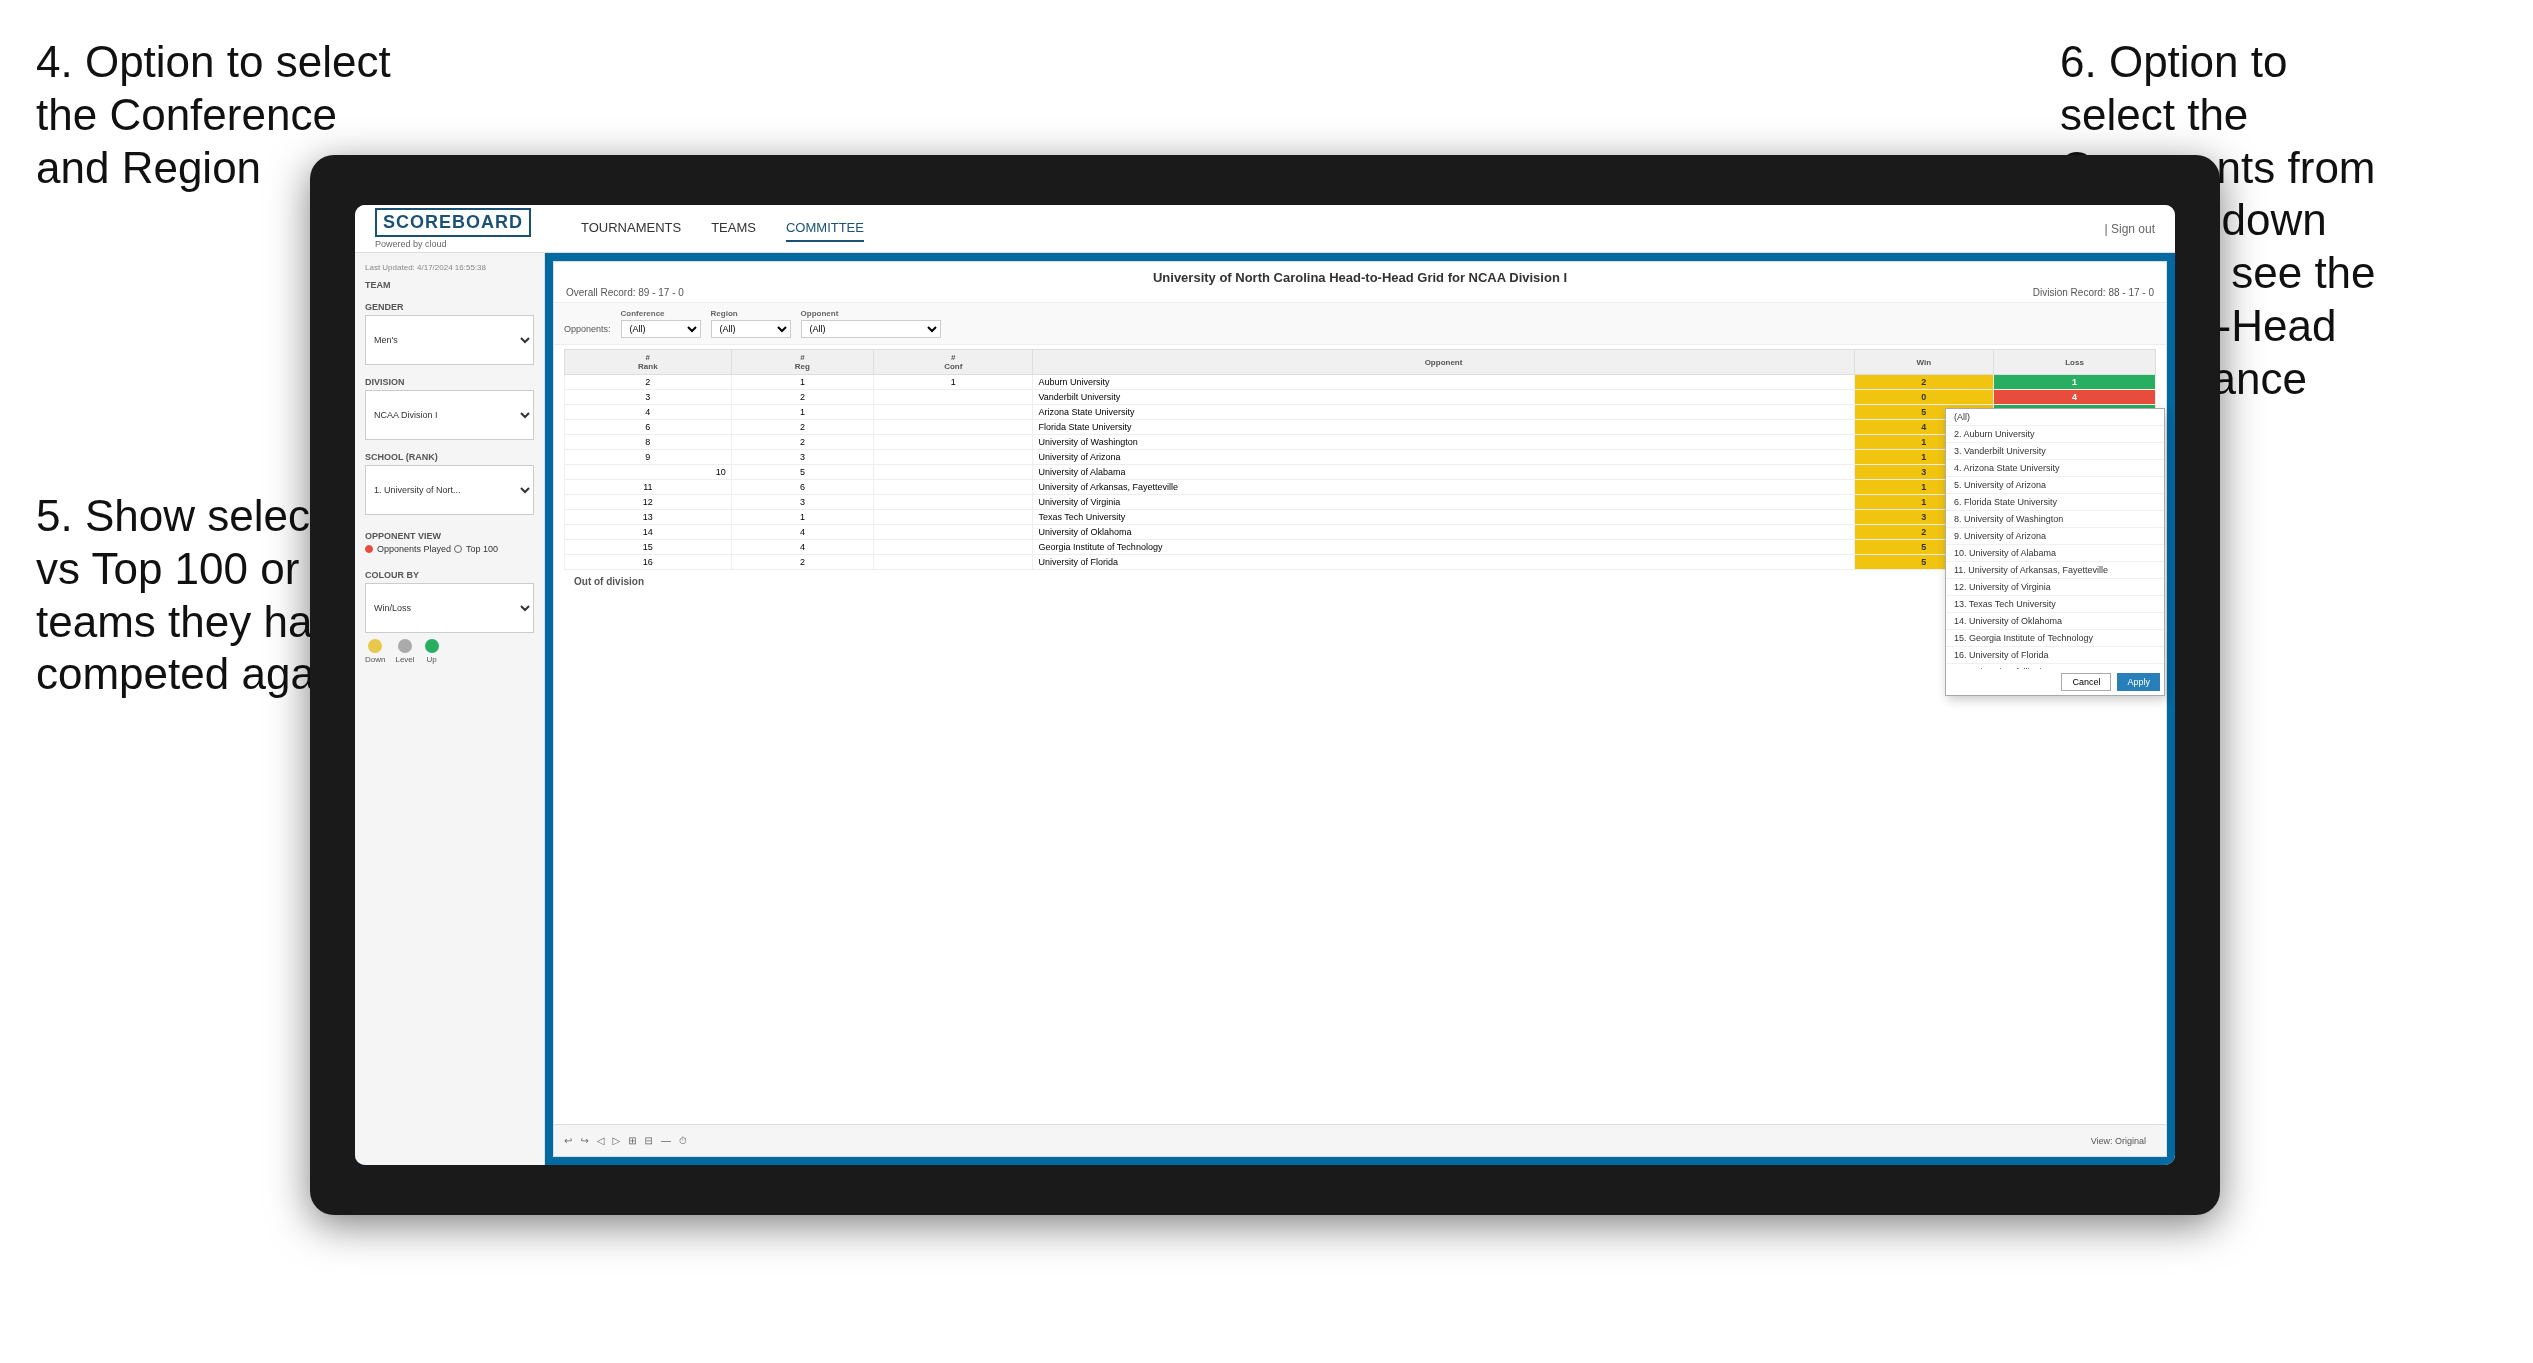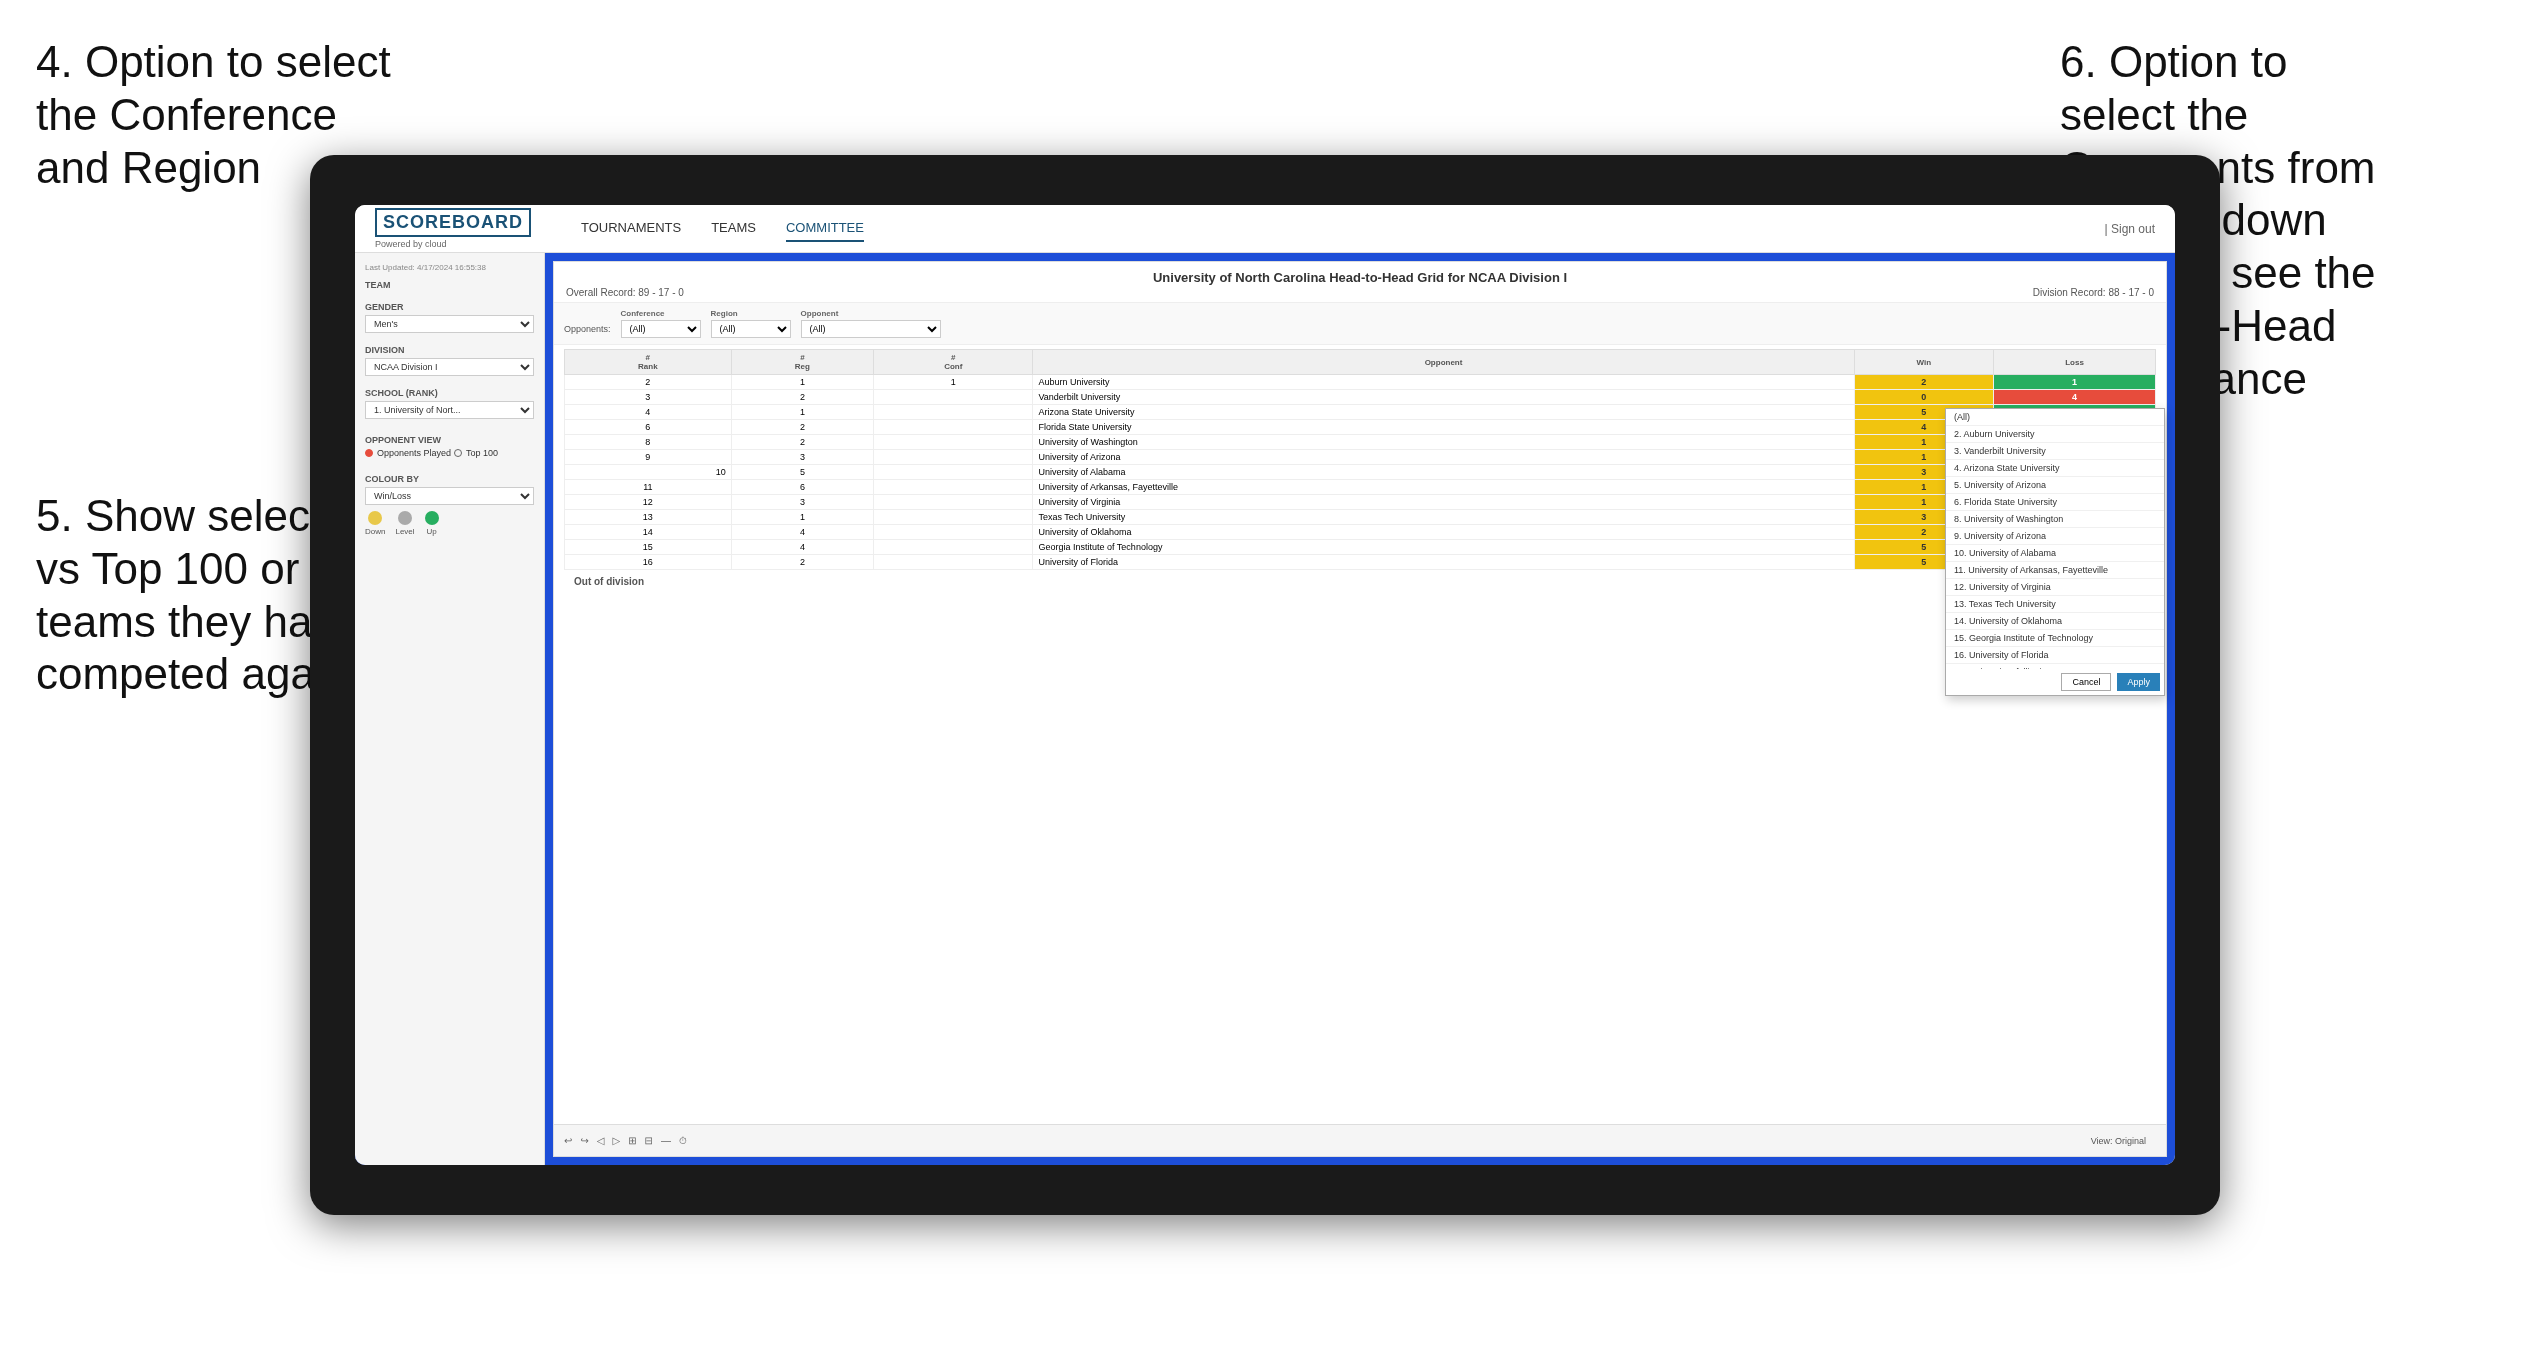--- a/index.html
+++ b/index.html
@@ -122,21 +122,21 @@
 
     .sub-nav-item.active {
       color: #1a5276;
       border-bottom: 2px solid #e74c3c;
     }
 
     
     .main-content {
       flex: 1;
       display: flex;
-      background: #1d4ed8;
+      background: #0369a1;
       overflow: hidden;
     }
 
     
     .left-panel {
       width: 190px;
       background: #f5f5f5;
       border-right: 1px solid #ddd;
       padding: 10px;
       flex-shrink: 0;
@@ -151,21 +151,21 @@
       font-size: 9px;
       color: #555;
       font-weight: 600;
       margin-bottom: 3px;
       text-transform: uppercase;
     }
 
     .panel-select {
       width: 100%;
       font-size: 9px;
-      padding: 2px 4px;
+      padding: 18px 4px;
       border: 1px solid #ccc;
       background: #fff;
       color: #333;
     }
 
     .last-updated {
       font-size: 8px;
       color: #888;
       margin-bottom: 8px;
     }

